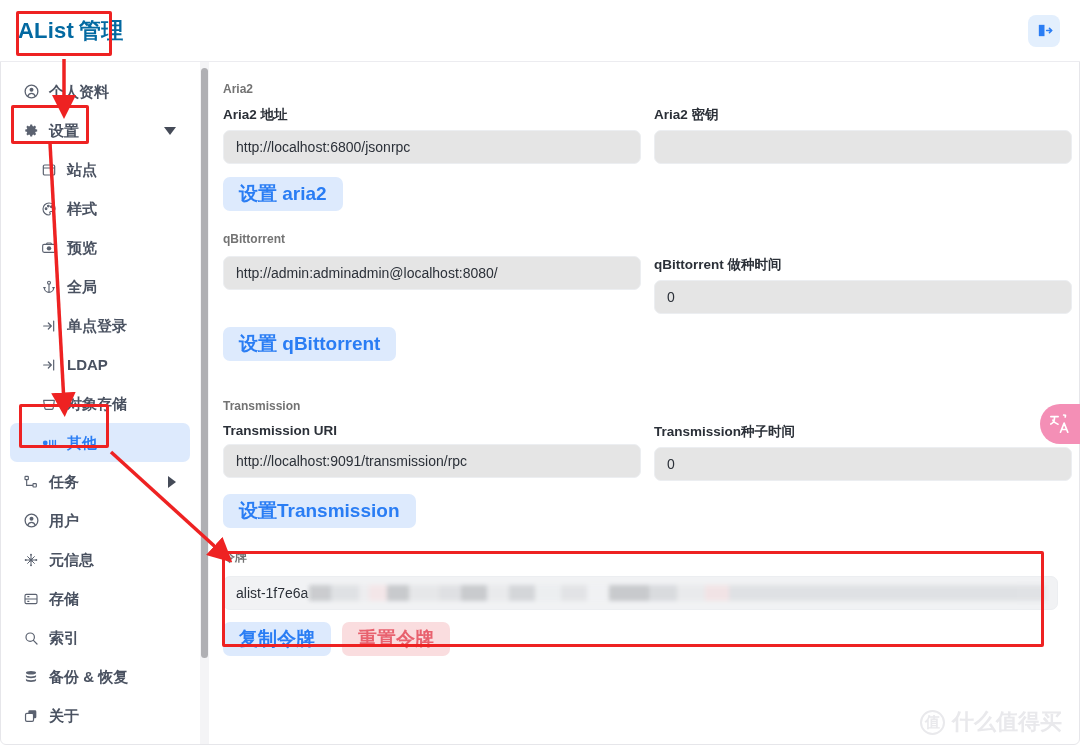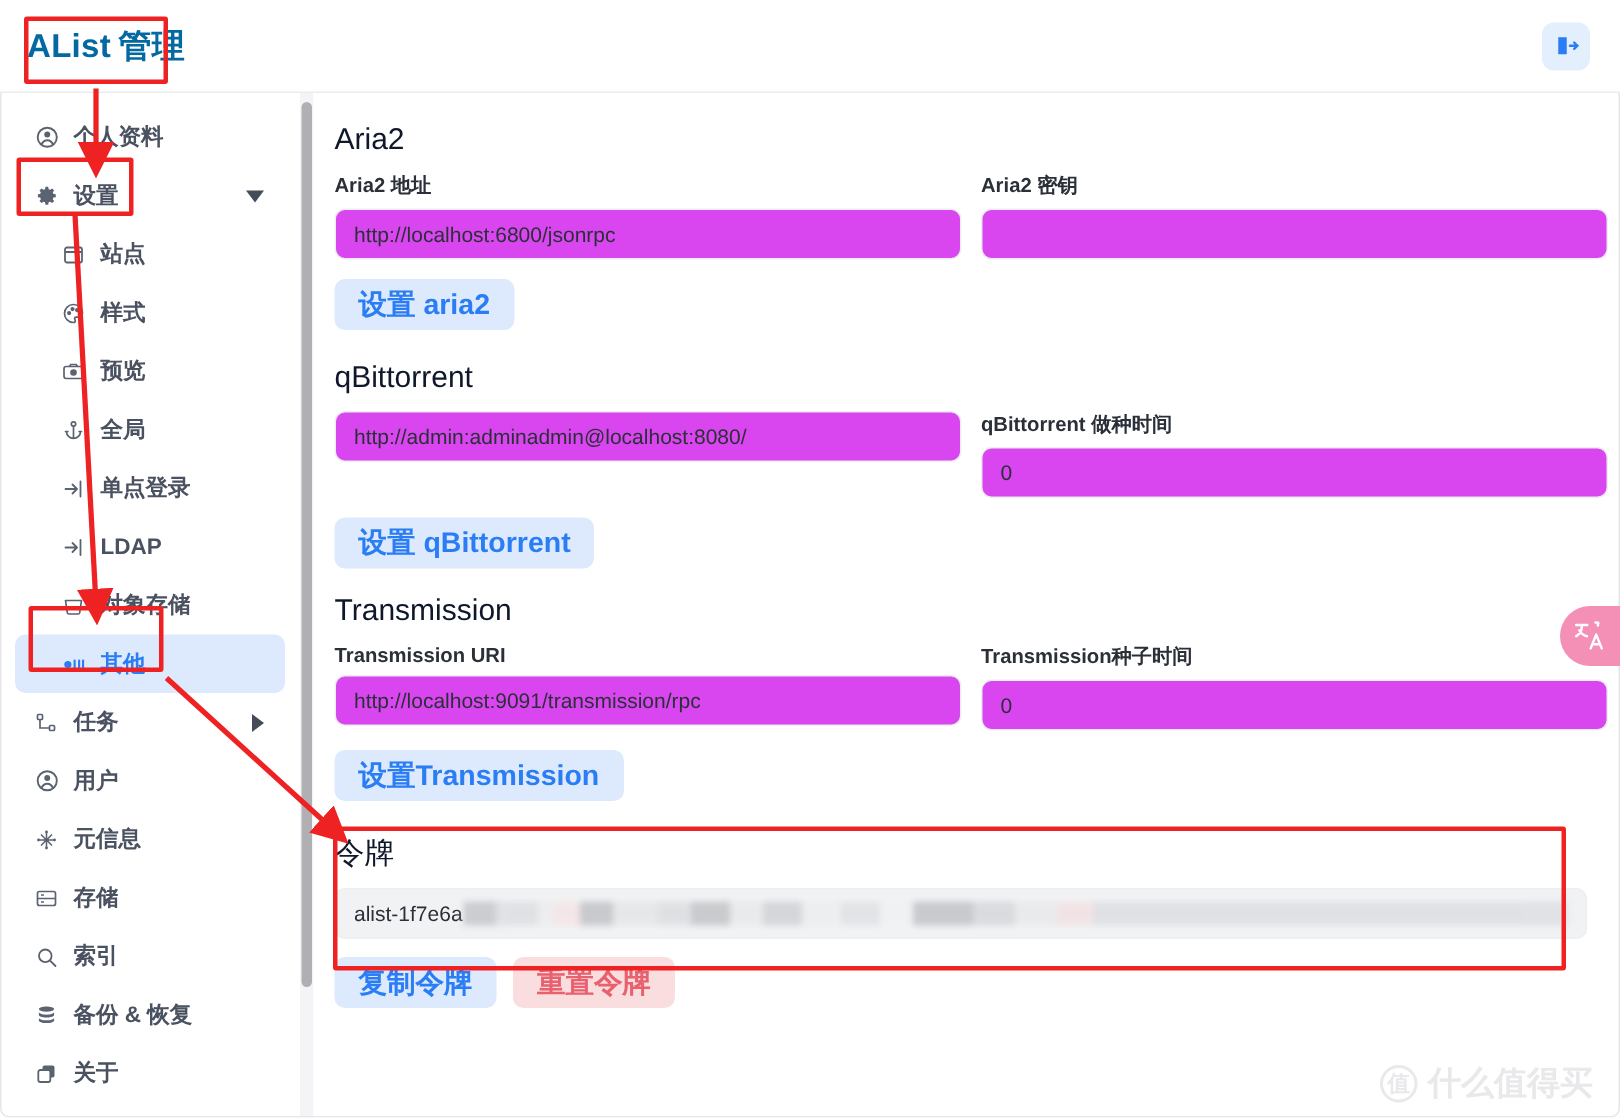--- a/index.html
+++ b/index.html
@@ -115,39 +115,39 @@
   
   .main {
     position: absolute;
     left: 209px; top: 62px;
     width: 871px; height: 683px;
     background: #ffffff;
     padding: 20px 22px 0 14px;
     overflow: hidden;
   }
   .sec-title {
-    font-size: 20px;
-    font-weight: 400;
-    color: #0f172a;
+    font-size: 12px;
+    font-weight: 700;
+    color: #737373;
     margin-bottom: 10px;
   }
   .grid2 {
     display: grid;
     grid-template-columns: 418px 418px;
     column-gap: 13px;
   }
   .field-label {
     font-size: 13.5px;
     font-weight: 700;
     color: #2b3038;
     margin-bottom: 6px;
   }
   .field-input {
     height: 34px;
-    background: #d946ef;
+    background: #e5e5e5;
     border-radius: 7px;
     border: 1px solid #eceef1;
     display: flex;
     align-items: center;
     padding: 0 12px;
     font-size: 14px;
     color: #2b3038;
     cursor: text;
   }
   .pill-btn {
@@ -480,21 +480,21 @@
       </div>
       <div>
         <div class="field-label">qBittorrent 做种时间</div>
         <div class="field-input">0</div>
       </div>
     </div>
     <div class="row-gap"></div>
     <div class="pill-btn">设置 qBittorrent</div>
 
     
-    <div class="sec-title" style="margin-top:17px">Transmission</div>
+    <div class="sec-title" style="margin-top:38px">Transmission</div>
     <div class="grid2">
       <div>
         <div class="field-label">Transmission URI</div>
         <div class="field-input">http://localhost:9091/transmission/rpc</div>
       </div>
       <div>
         <div class="field-label">Transmission种子时间</div>
         <div class="field-input">0</div>
       </div>
     </div>

